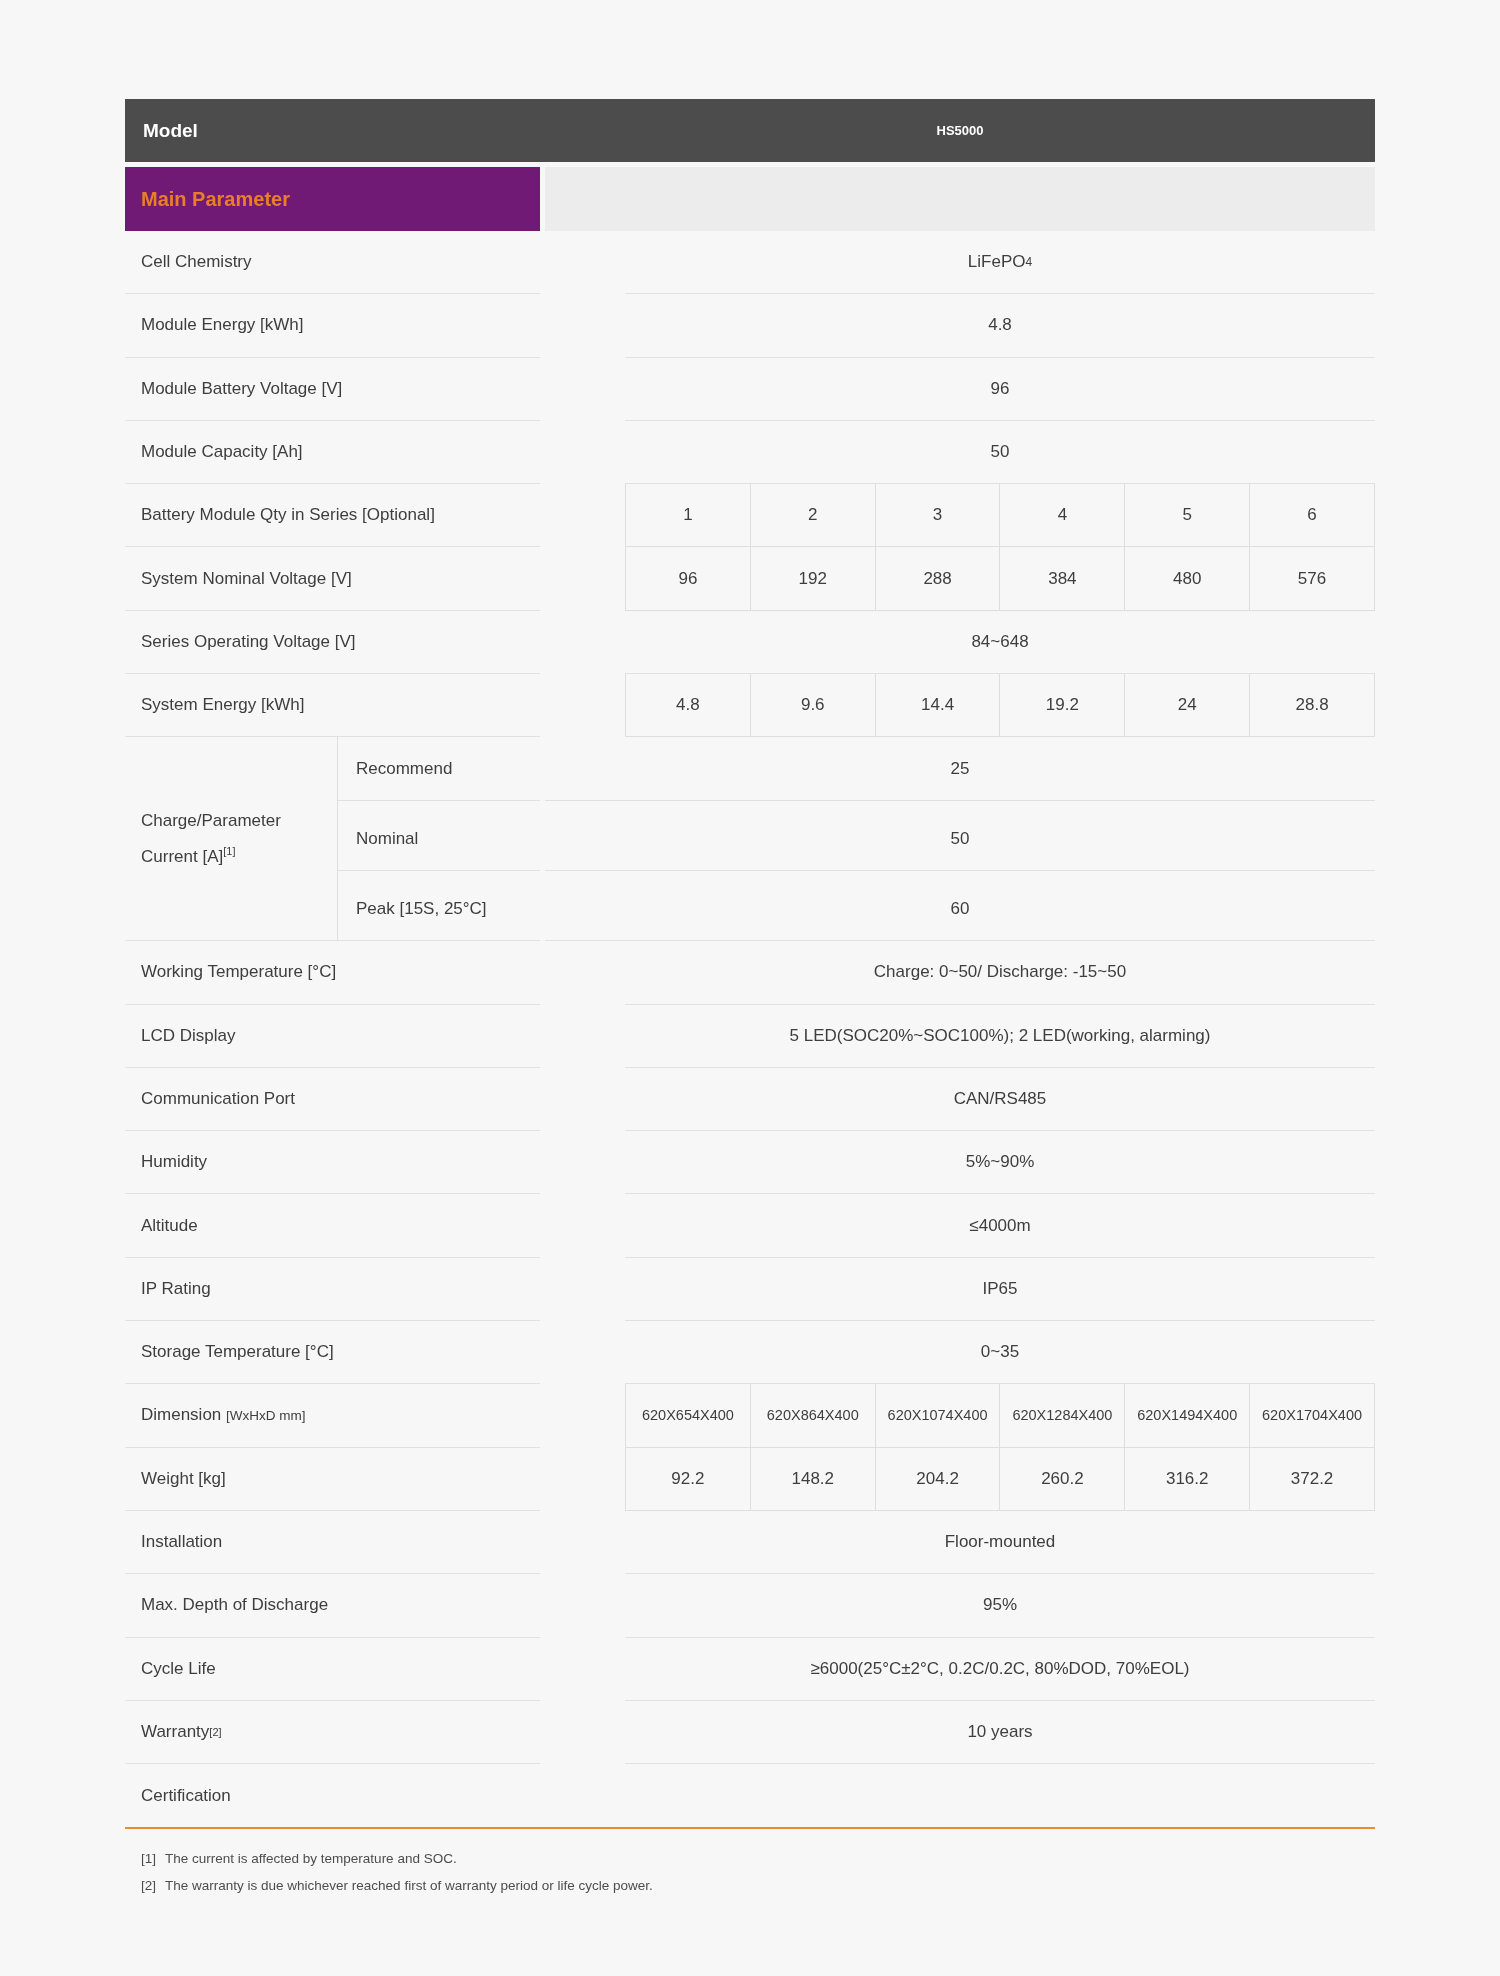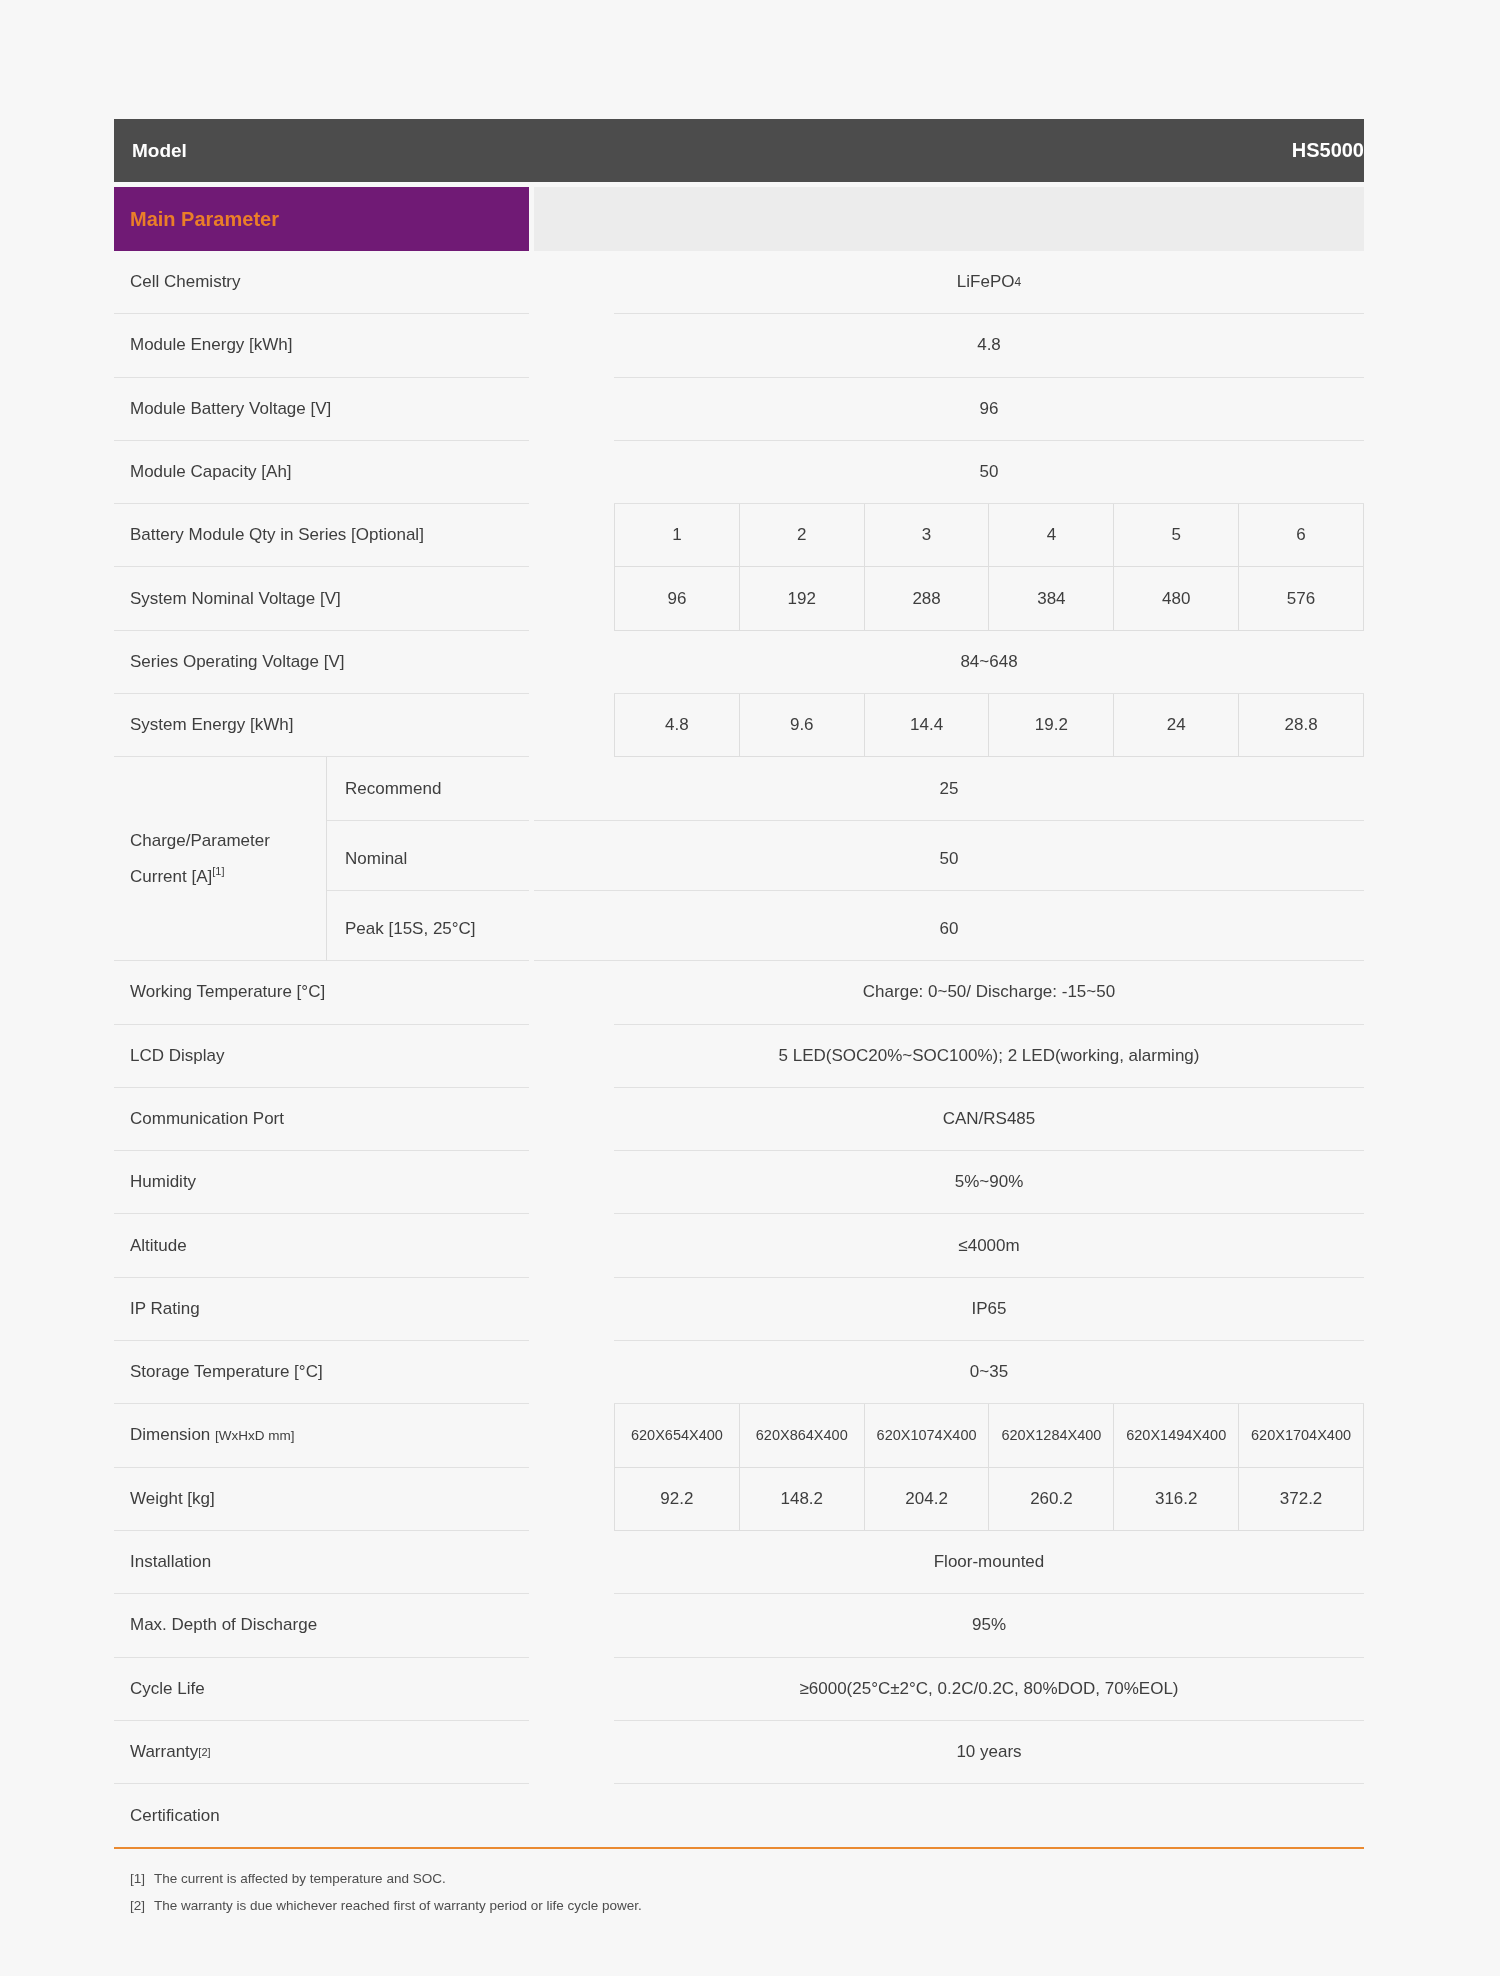--- a/index.html
+++ b/index.html
@@ -2,26 +2,26 @@
 <html><head>
 <meta charset="utf-8">
 <style>
   * { margin:0; padding:0; box-sizing:border-box; }
   html,body { background:#f7f7f7; }
   body {
     width:1500px; height:1976px; position:relative;
     font-family:"Liberation Sans","DejaVu Sans",sans-serif;
     color:#3e3e3e;
   }
-  .spec-table { position:absolute; left:114px; top:99px; width:1250px;margin-top:20px; }
+  .spec-table { position:absolute; left:125px; top:99px; width:1250px; }
 
   
   .model-bar { display:flex; align-items:center; height:63px; background:#4c4c4c; }
   .model-label { width:420px; padding-left:18px; color:#ffffff; font-weight:bold; font-size:19px; }
-  .model-value { width:830px; text-align:right; color:#ffffff; font-weight:bold; font-size:20px; }
+  .model-value { width:830px; text-align:center; color:#ffffff; font-weight:bold; font-size:13px; }
 
   
   .section-band { display:flex; margin-top:5px; height:64px; }
   .band-left { width:415px; background:#701a75; display:flex; align-items:center; padding-left:16px;
                color:#ea7e28; font-weight:bold; font-size:20px; }
   .band-gap { width:5px; }
   .band-right { flex:1; background:#ececec; }
 
   
   .row { display:flex; height:63.3px;gap:40px; }

